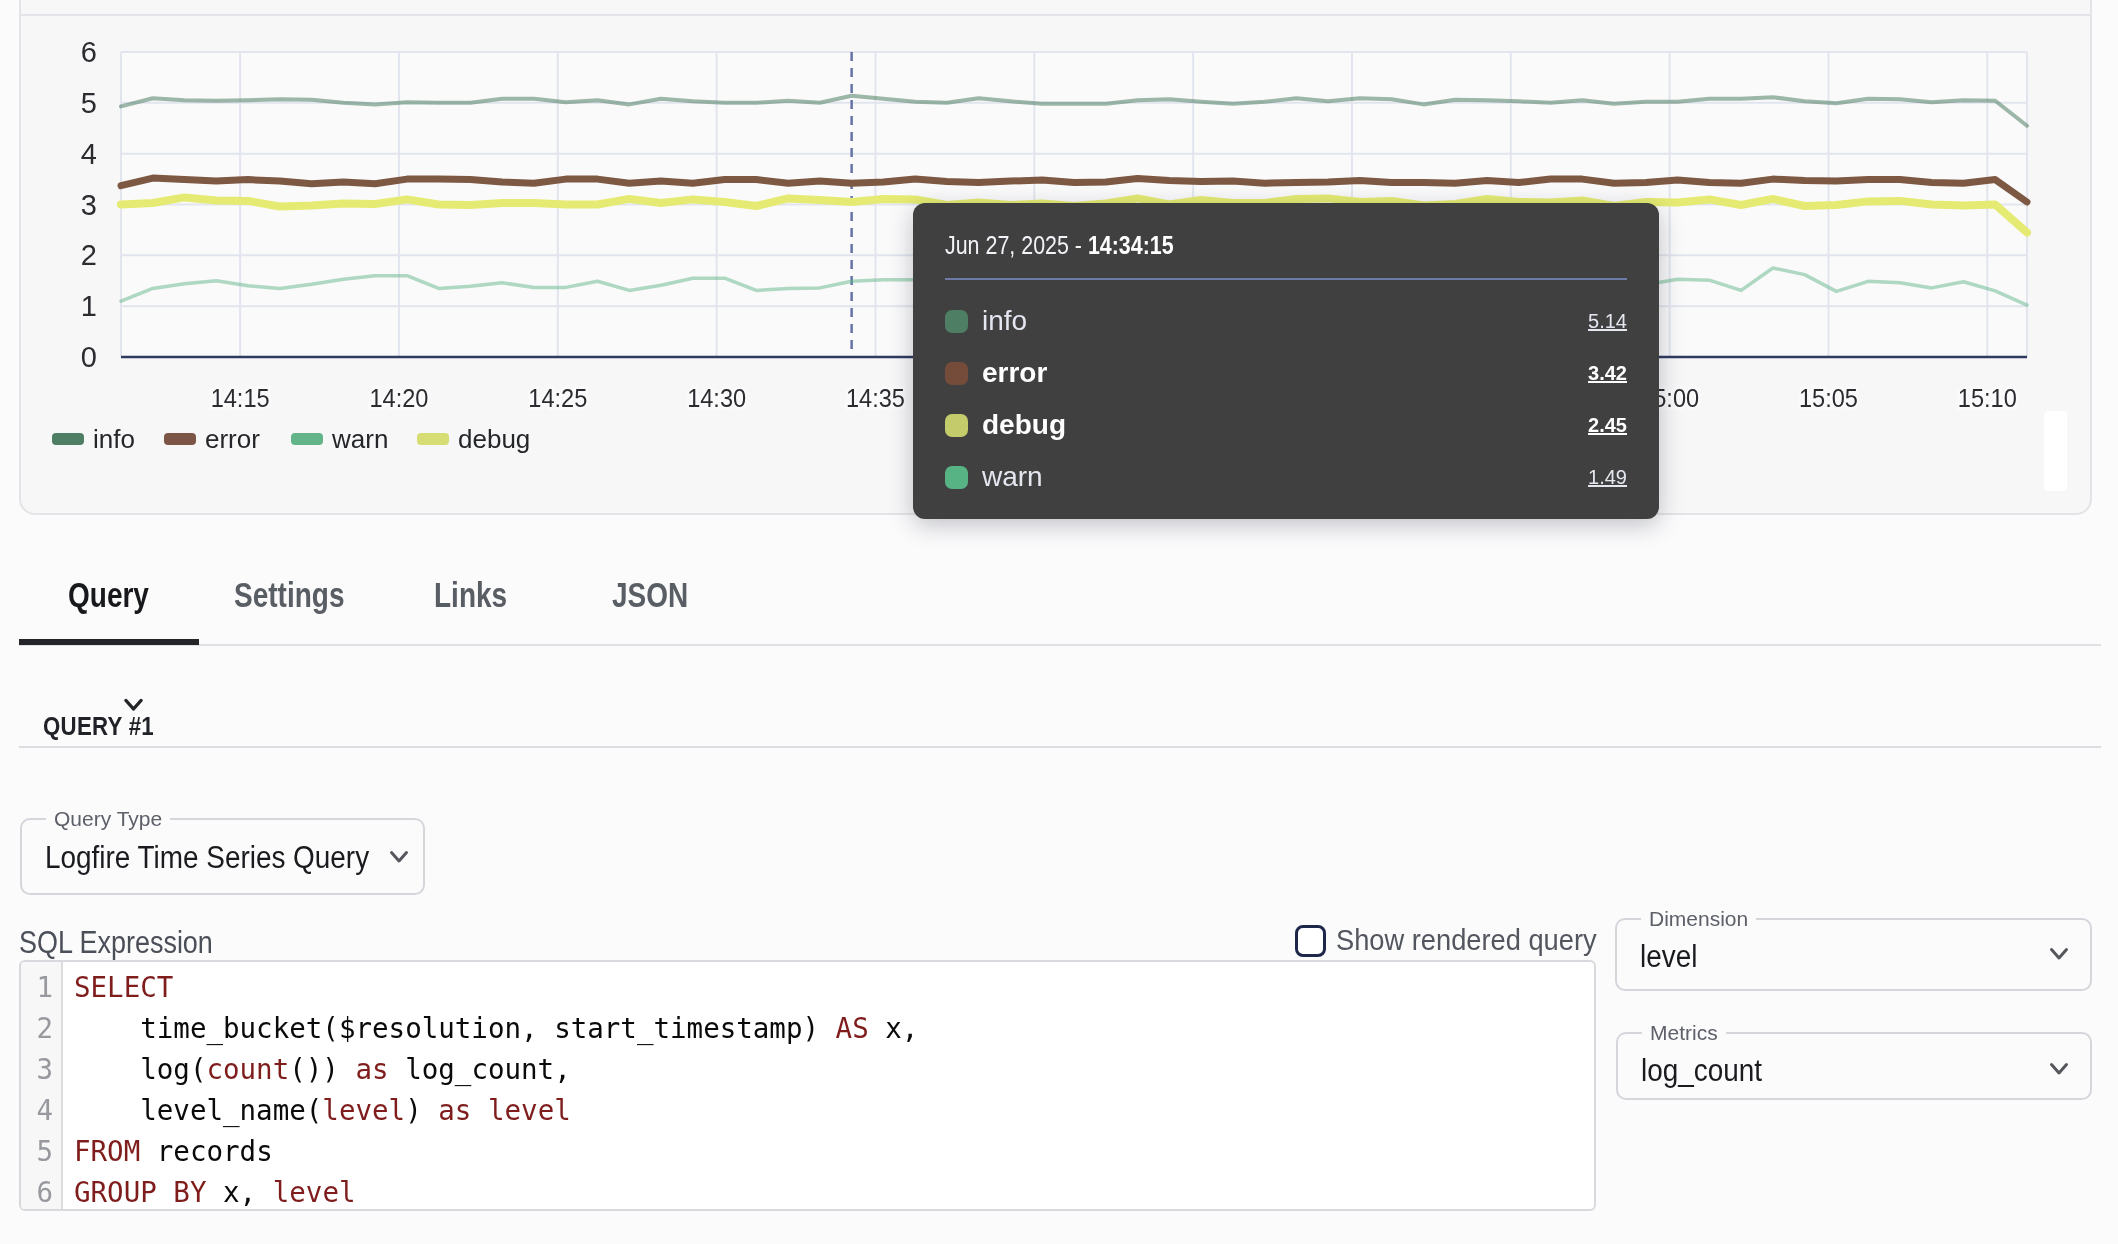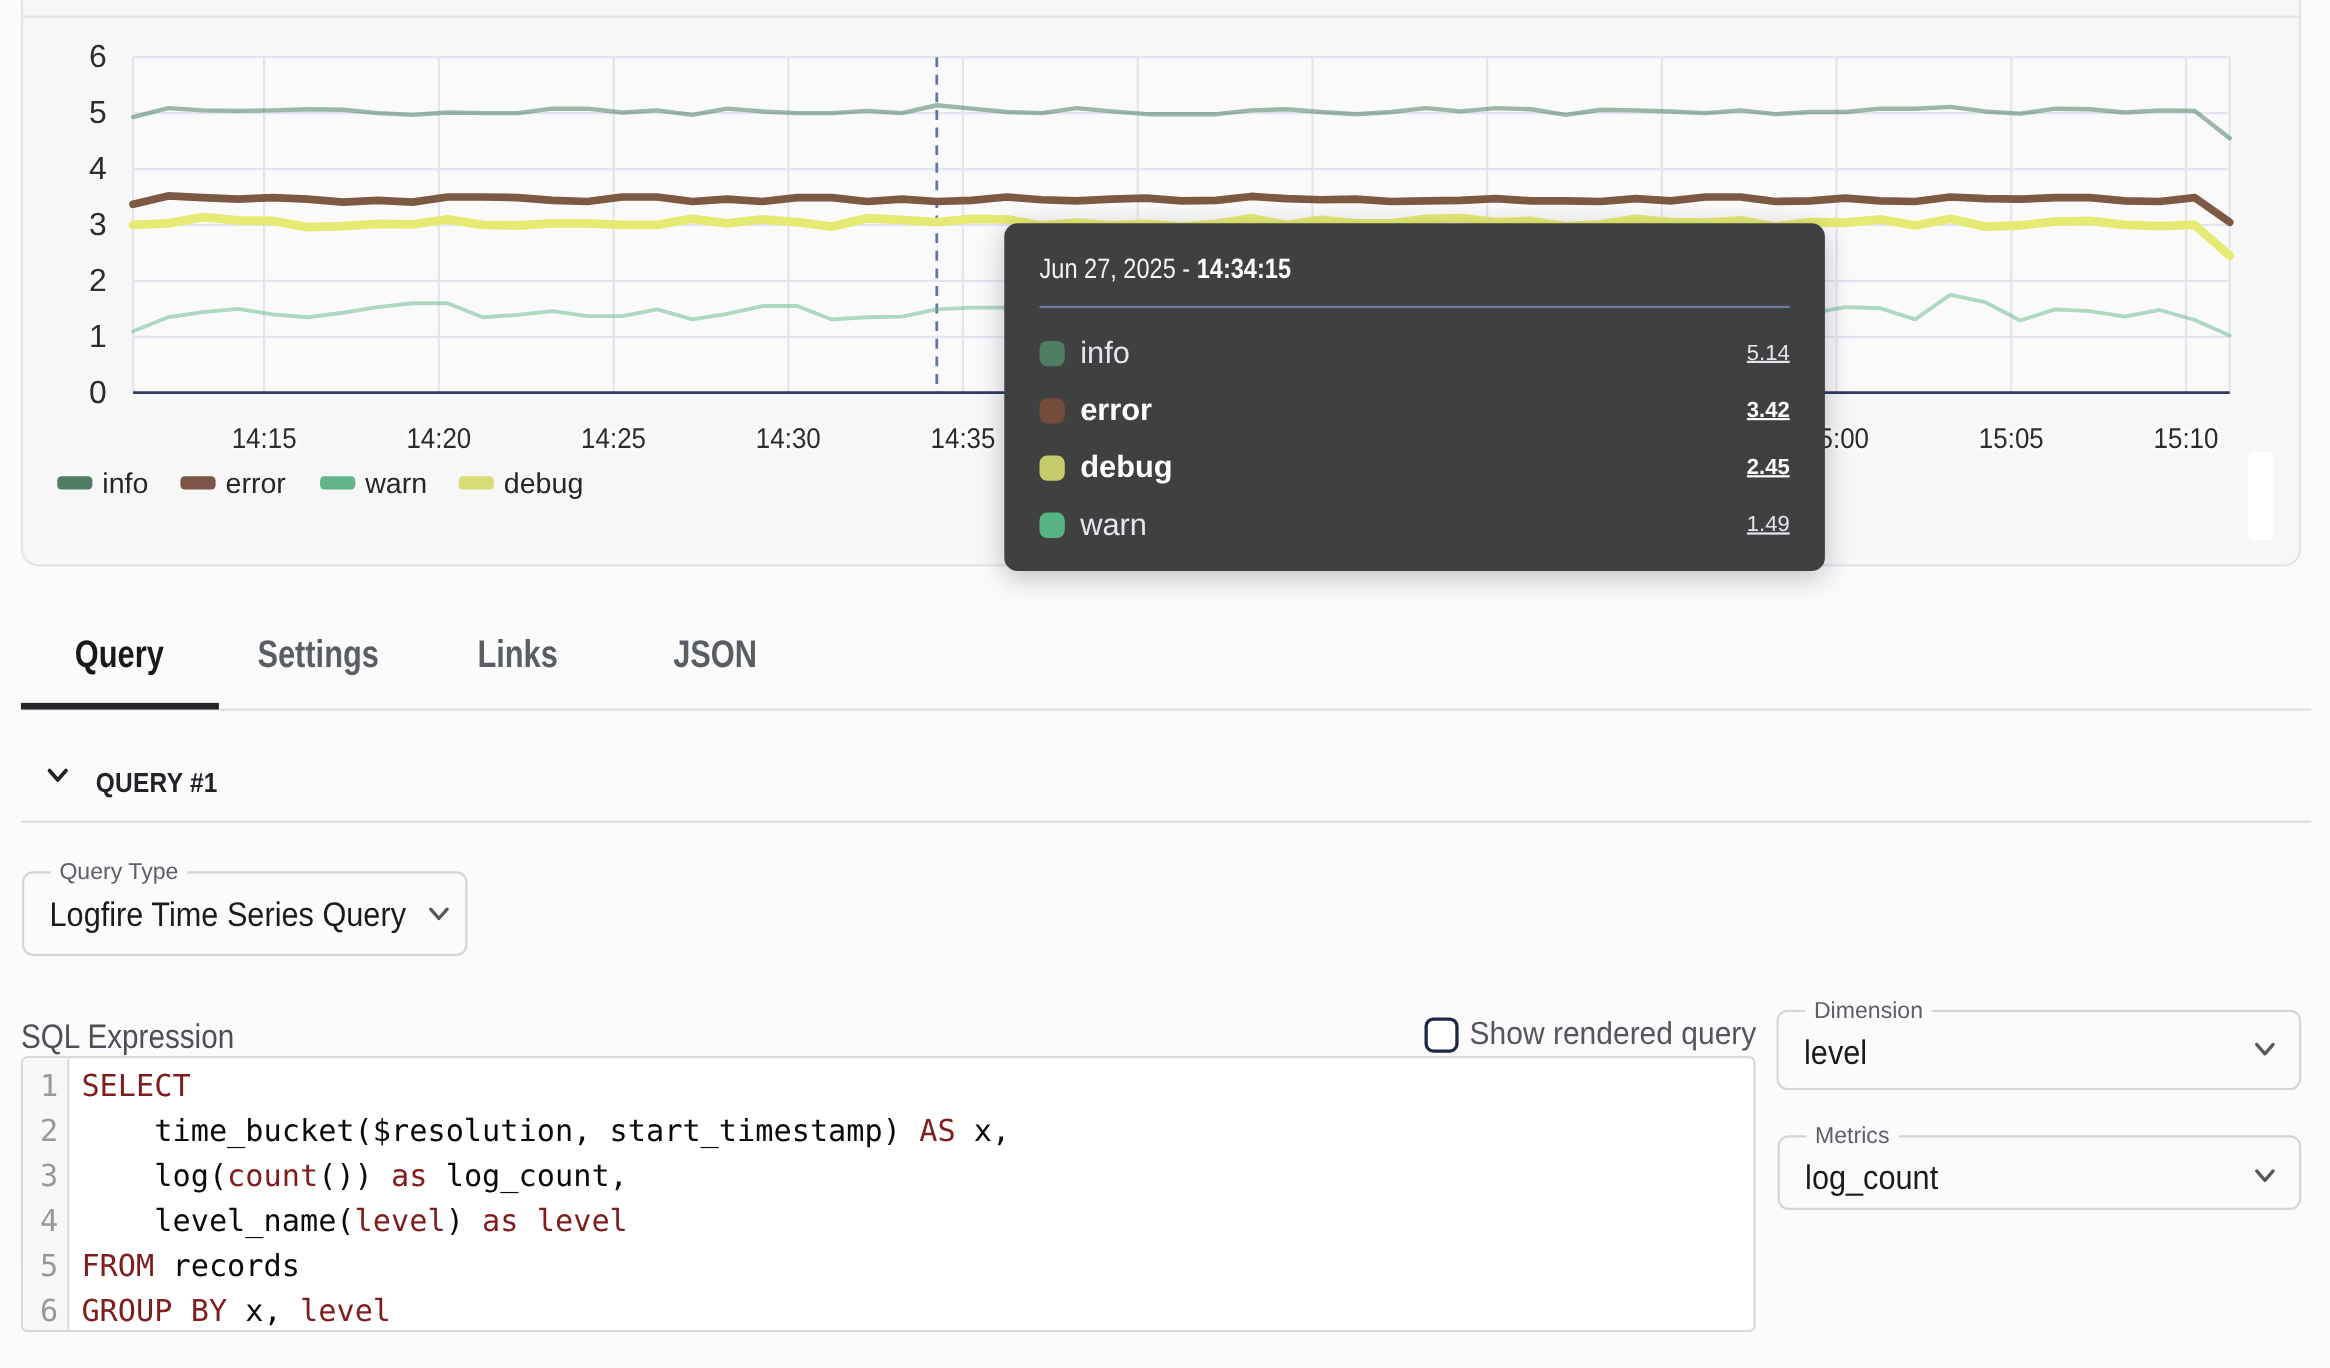--- a/index.html
+++ b/index.html
@@ -32,21 +32,21 @@
   .tt-row.hl .tt-label, .tt-row.hl .tt-value { font-weight:700; color:#ffffff; }
 
   
   .tabs { position:absolute; left:0; top:575px; width:2118px; height:71px;padding-left:44px; }
   .tab { position:absolute; top:0; font-size:35px; font-weight:600; color:#595d64; cursor:pointer; transform:scaleX(.8); transform-origin:0 50%; white-space:nowrap; }
   .tab.active { font-weight:700; color:#18191c; }
   .tabs-baseline { position:absolute; left:19px; top:644px; width:2082px; height:2px; background:#dfe0e3; }
   .tabs-underline { position:absolute; left:19px; top:639px; width:180px; height:6px; background:#232529; z-index:2; }
 
   
-  .query-header { position:absolute; left:43px; top:698px; display:flex; align-items:flex-start; }
+  .query-header { position:absolute; left:43px; top:698px; display:flex; align-items:flex-end;flex-direction:column; }
   .query-header .chev { margin-right:25px; }
   .query-title { font-size:25px; font-weight:600; letter-spacing:.3px; color:#202227; transform:scaleX(.89); transform-origin:0 50%; white-space:nowrap; }
   .query-sep { position:absolute; left:19px; top:746px; width:2082px; height:2px; background:#dcdde0; }
 
   
   .ofield { position:absolute; border:2px solid #d5d6db; border-radius:10px; background:transparent; }
   .ofield .flegend { position:absolute; top:-12px; left:24px; padding:0 8px; background:#fbfbfc;
     font-size:21px; color:#5d6069; line-height:22px; }
   .ofield .fvalue { position:absolute; left:23px; font-size:31px; color:#1a1b1f; transform:scaleX(.9); transform-origin:0 50%; white-space:nowrap; }
   .ofield .fchev { position:absolute; }
@@ -179,21 +179,21 @@
   <div class="tabs-baseline"></div>
 
   <div class="query-header">
     <svg class="chev" width="19" height="14" viewBox="0 0 19 14">
       <polyline points="2,2.5 9.5,11 17,2.5" fill="none" stroke="#222428" stroke-width="3.4" stroke-linecap="round" stroke-linejoin="round"></polyline>
     </svg>
     <span class="query-title">QUERY #1</span>
   </div>
   <div class="query-sep"></div>
 
-  <div class="ofield" style="left:20px; top:792px; width:405px; height:77px;">
+  <div class="ofield" style="left:20px; top:818px; width:405px; height:77px;">
     <span class="flegend">Query Type</span>
     <span class="fvalue" style="top:20px;">Logfire Time Series Query</span>
     <svg class="fchev" style="left:367px; top:30px;" width="20" height="14" viewBox="0 0 20 14">
       <polyline points="2.5,2.5 10,11 17.5,2.5" fill="none" stroke="#55575c" stroke-width="3" stroke-linecap="round" stroke-linejoin="round"></polyline>
     </svg>
   </div>
 
   <div class="sql-label">SQL Expression</div>
 
   <div class="cb-row">

